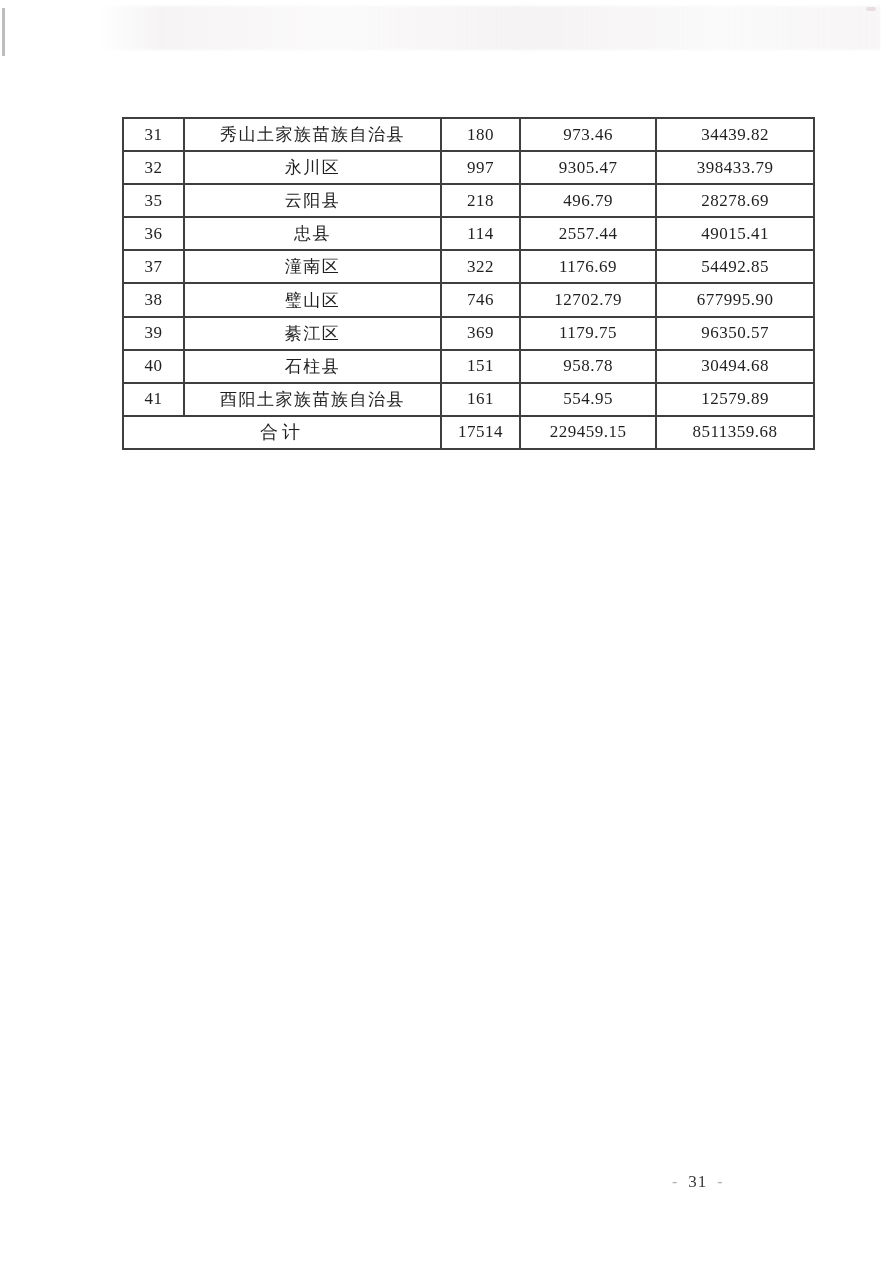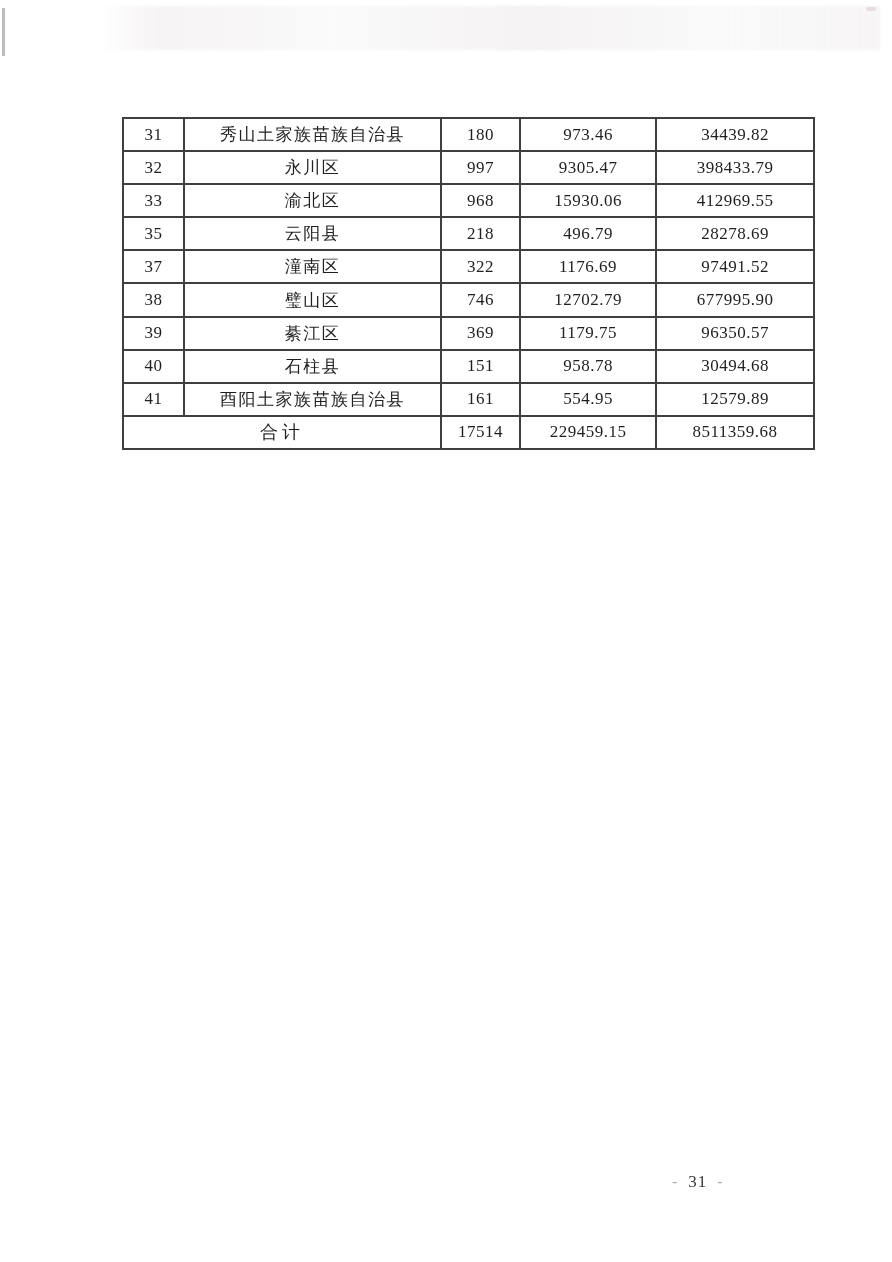--- a/index.html
+++ b/index.html
@@ -118,39 +118,39 @@
           <td data-name="cell-amount-2" class="num-cell">34439.82</td>
         </tr>
         <tr data-name="table-row">
           <td data-name="cell-row-number" class="num-cell">32</td>
           <td data-name="cell-district-name" class="name-cell">永川区</td>
           <td data-name="cell-count" class="num-cell">997</td>
           <td data-name="cell-amount-1" class="num-cell">9305.47</td>
           <td data-name="cell-amount-2" class="num-cell">398433.79</td>
         </tr>
         <tr data-name="table-row">
-          <td data-name="cell-row-number" class="num-cell">33</td>
-          <td data-name="cell-district-name" class="name-cell">渝北区</td>
-          <td data-name="cell-count" class="num-cell">968</td>
-          <td data-name="cell-amount-1" class="num-cell">15930.06</td>
-          <td data-name="cell-amount-2" class="num-cell">412969.55</td>
-        </tr>
-        <tr data-name="table-row">
           <td data-name="cell-row-number" class="num-cell">35</td>
           <td data-name="cell-district-name" class="name-cell">云阳县</td>
           <td data-name="cell-count" class="num-cell">218</td>
           <td data-name="cell-amount-1" class="num-cell">496.79</td>
           <td data-name="cell-amount-2" class="num-cell">28278.69</td>
         </tr>
         <tr data-name="table-row">
+          <td data-name="cell-row-number" class="num-cell">36</td>
+          <td data-name="cell-district-name" class="name-cell">忠县</td>
+          <td data-name="cell-count" class="num-cell">114</td>
+          <td data-name="cell-amount-1" class="num-cell">2557.44</td>
+          <td data-name="cell-amount-2" class="num-cell">49015.41</td>
+        </tr>
+        <tr data-name="table-row">
           <td data-name="cell-row-number" class="num-cell">37</td>
           <td data-name="cell-district-name" class="name-cell">潼南区</td>
           <td data-name="cell-count" class="num-cell">322</td>
           <td data-name="cell-amount-1" class="num-cell">1176.69</td>
-          <td data-name="cell-amount-2" class="num-cell">97491.52</td>
+          <td data-name="cell-amount-2" class="num-cell">54492.85</td>
         </tr>
         <tr data-name="table-row">
           <td data-name="cell-row-number" class="num-cell">38</td>
           <td data-name="cell-district-name" class="name-cell">璧山区</td>
           <td data-name="cell-count" class="num-cell">746</td>
           <td data-name="cell-amount-1" class="num-cell">12702.79</td>
           <td data-name="cell-amount-2" class="num-cell">677995.90</td>
         </tr>
         <tr data-name="table-row">
           <td data-name="cell-row-number" class="num-cell">39</td>

